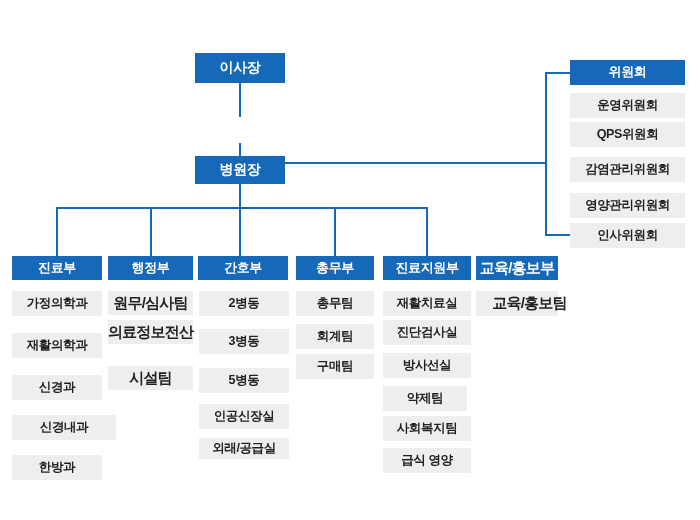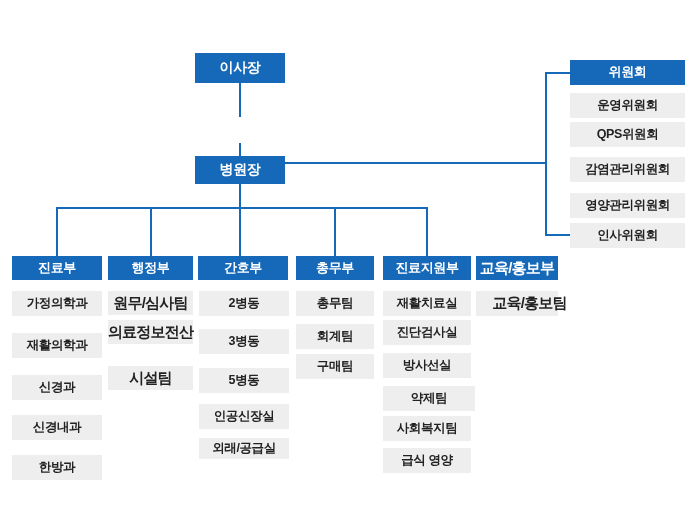--- a/index.html
+++ b/index.html
@@ -81,21 +81,21 @@
   <div class="box item" style="left:570px;top:93px;width:115px;height:25px;">운영위원회</div>
   <div class="box item" style="left:570px;top:122px;width:115px;height:25px;">QPS위원회</div>
   <div class="box item" style="left:570px;top:157px;width:115px;height:25px;">감염관리위원회</div>
   <div class="box item" style="left:570px;top:193px;width:115px;height:25px;">영양관리위원회</div>
   <div class="box item" style="left:570px;top:223px;width:115px;height:25px;">인사위원회</div>
 
   <div class="box head" style="left:12px;top:256px;width:90px;height:24px;">진료부</div>
   <div class="box item" style="left:12px;top:291px;width:90px;height:25px;">가정의학과</div>
   <div class="box item" style="left:12px;top:333px;width:90px;height:25px;">재활의학과</div>
   <div class="box item" style="left:12px;top:375px;width:90px;height:25px;text-align:center;">신경과</div>
-  <div class="box item" style="left:12px;top:415px;width:90px;height:25px;">신경내과</div>
+  <div class="box item" style="left:12px;top:415px;width:104px;height:25px;">신경내과</div>
   <div class="box item" style="left:12px;top:455px;width:90px;height:25px;">한방과</div>
 
   <div class="box head" style="left:108px;top:256px;width:85px;height:24px;">행정부</div>
   <div class="box item small" style="left:108px;top:291px;width:85px;height:24px;">원무/심사팀</div>
   <div class="box item small" style="left:108px;top:320px;width:85px;height:24px;">의료정보전산</div>
   <div class="box item small" style="left:108px;top:349px;width:85px;height:24px;margin-top:17px;">시설팀</div>
 
   <div class="box head" style="left:198px;top:256px;width:90px;height:24px;">간호부</div>
   <div class="box item" style="left:199px;top:291px;width:90px;height:25px;">2병동</div>
   <div class="box item" style="left:199px;top:329px;width:90px;height:25px;">3병동</div>
@@ -105,20 +105,20 @@
 
   <div class="box head" style="left:296px;top:256px;width:78px;height:24px;">총무부</div>
   <div class="box item" style="left:296px;top:291px;width:78px;height:25px;">총무팀</div>
   <div class="box item" style="left:296px;top:324px;width:78px;height:25px;">회계팀</div>
   <div class="box item" style="left:296px;top:354px;width:78px;height:25px;">구매팀</div>
 
   <div class="box head" style="left:383px;top:256px;width:88px;height:24px;">진료지원부</div>
   <div class="box item" style="left:383px;top:291px;width:88px;height:25px;">재활치료실</div>
   <div class="box item" style="left:383px;top:320px;width:88px;height:25px;">진단검사실</div>
   <div class="box item" style="left:383px;top:353px;width:88px;height:25px;">방사선실</div>
-  <div class="box item" style="left:383px;top:386px;width:92px;height:25px;">약제팀</div>
+  <div class="box item" style="left:383px;top:386px;width:84px;height:25px;">약제팀</div>
   <div class="box item" style="left:383px;top:416px;width:88px;height:25px;">사회복지팀</div>
   <div class="box item" style="left:383px;top:448px;width:88px;height:25px;">급식 영양</div>
 
   <div class="box head small" style="left:476px;top:256px;width:82px;height:24px;">교육/홍보부</div>
   <div class="box item small" style="left:476px;top:291px;width:82px;height:25px;padding-left:25px;">교육/홍보팀</div>
 
 </div>
 
 </body></html>

